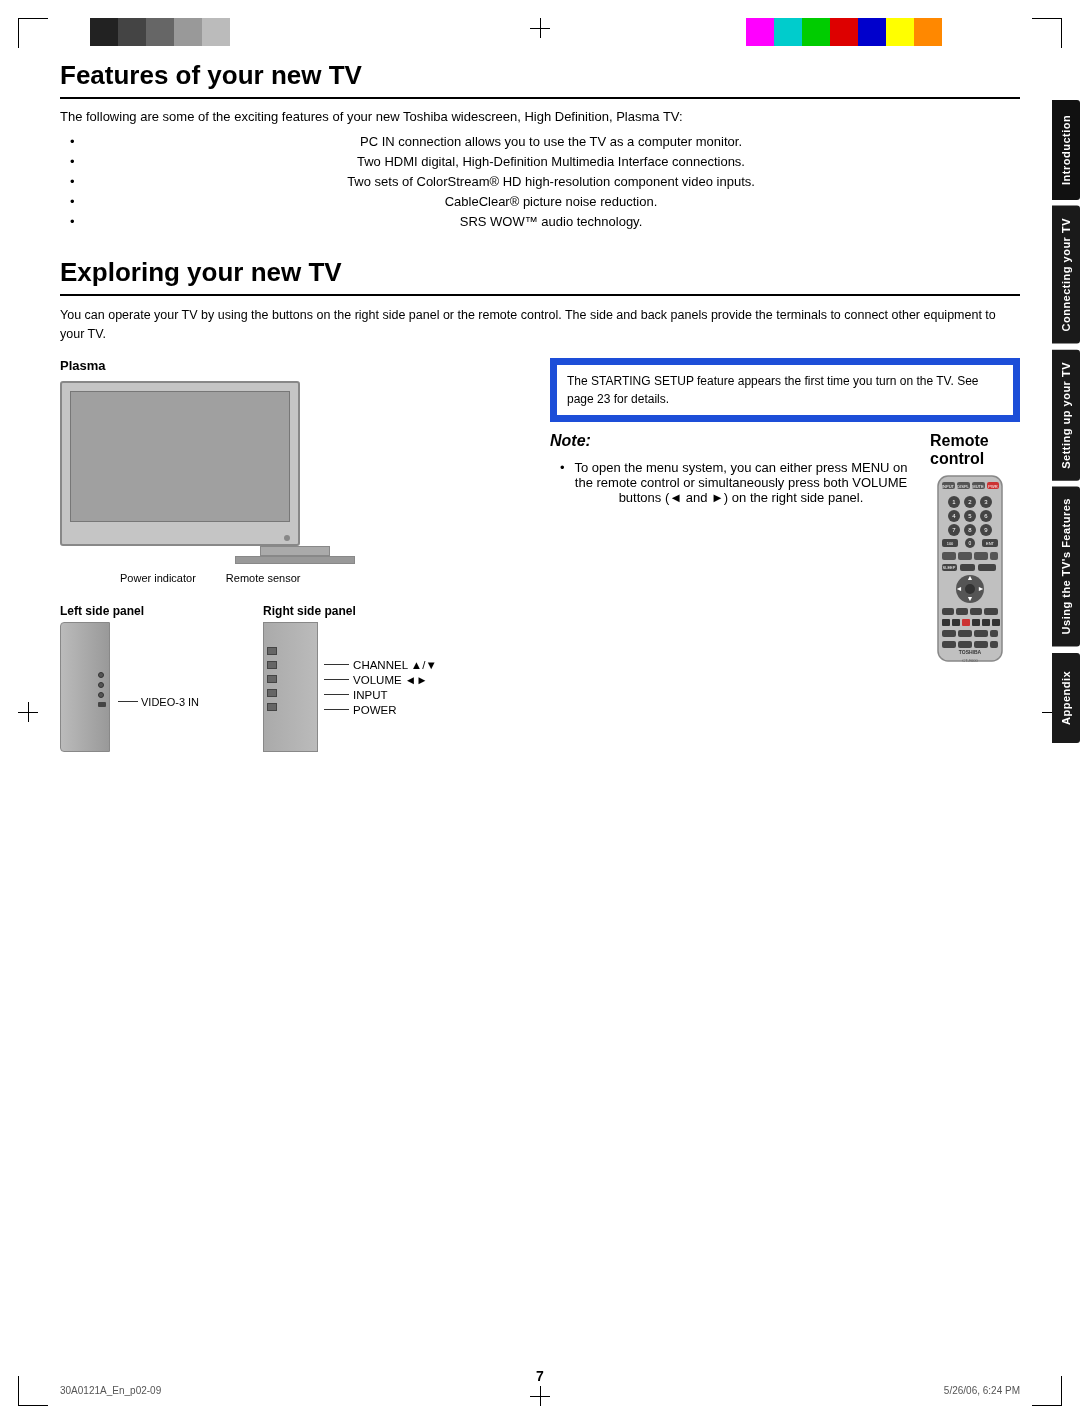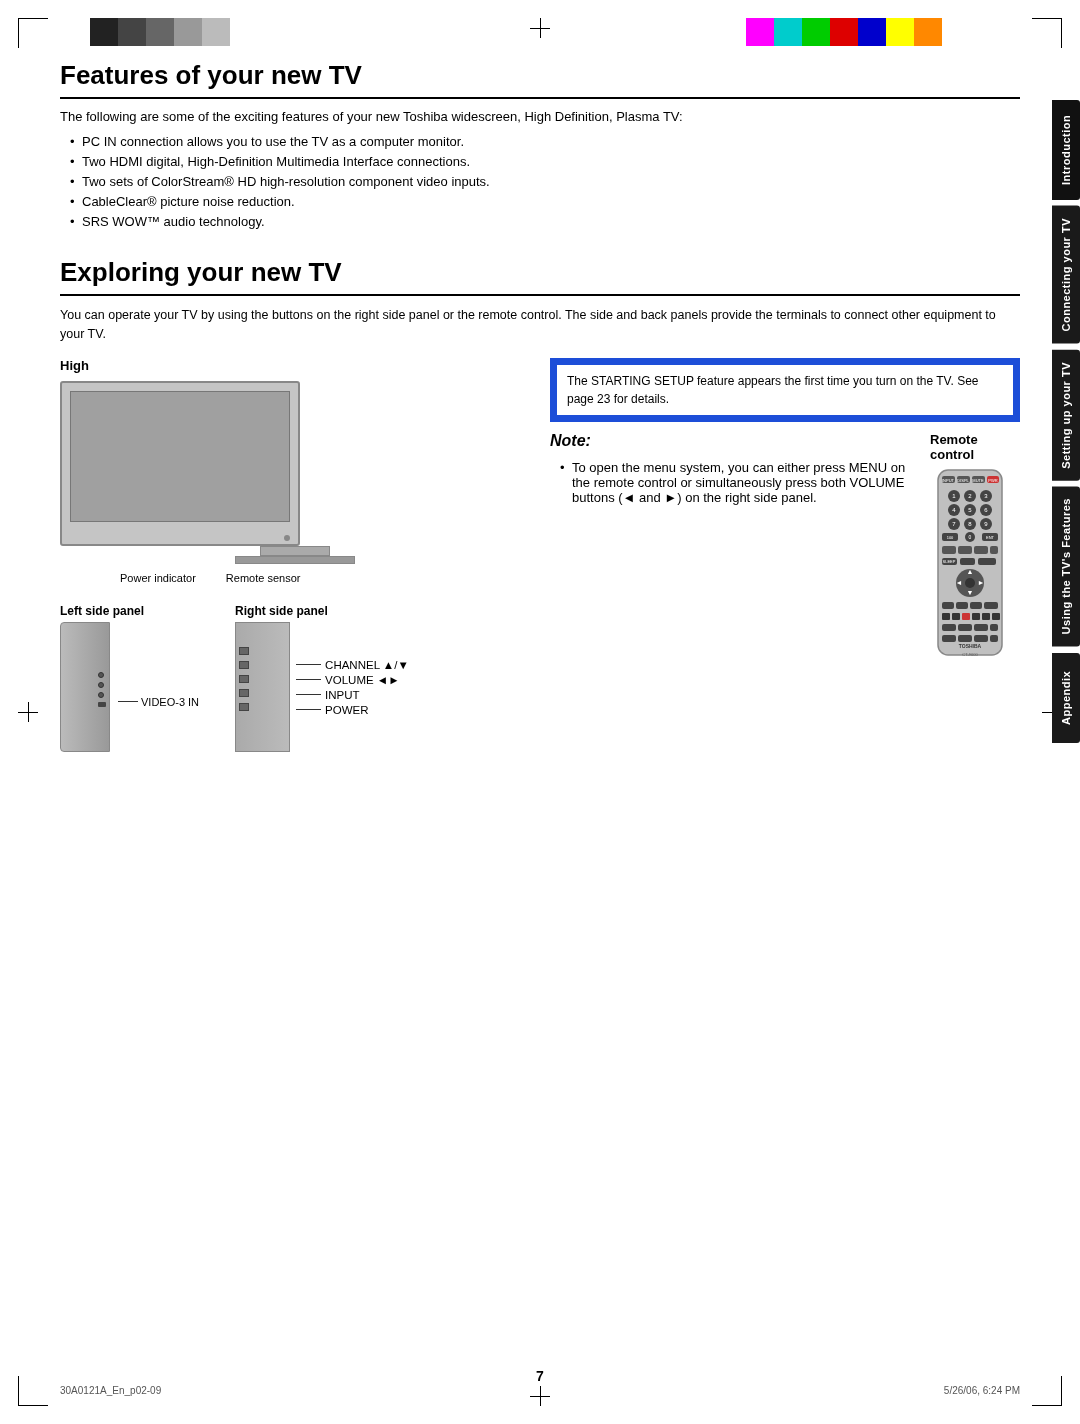--- a/index.html
+++ b/index.html
@@ -114,20 +114,21 @@
     }
 
     .intro-text {
       font-size: 13px;
       margin-bottom: 4px;
     }
 
     .bullet-list {
       list-style: none;
       margin: 10px 0 0 10px;
+      text-align: center;
     }
     .bullet-list li {
       font-size: 13px;
       margin-bottom: 5px;
       padding-left: 12px;
       position: relative;
     }
     .bullet-list li::before {
       content: '•';
       position: absolute;
@@ -163,40 +164,40 @@
 
     .panel-label {
       font-weight: bold;
       font-size: 13px;
       margin-bottom: 8px;
     }
 
     
     .side-panels {
       display: flex;
-      gap: 16px;
+      gap: 44px;
       margin-top: 14px;
       align-items: flex-end;
     }
 
     .side-label {
       font-weight: bold;
       font-size: 12px;
       margin-bottom: 4px;
     }
 
     .note-label {
       font-weight: bold;
       font-style: italic;
       font-size: 16px;
     }
 
     .remote-control-label {
       font-weight: bold;
-      font-size: 13px;
+      font-size: 16px;
     }
 
     
     .page-number {
       position: absolute;
       bottom: 40px;
       left: 50%;
       transform: translateX(-50%);
       font-size: 14px;
       font-weight: bold;
@@ -321,21 +322,21 @@
 
   <div class="exploring-section">
     <h1 class="section-title">Exploring your new TV</h1>
     <p class="section-desc">You can operate your TV by using the buttons on the right side panel or the remote control. The side and back panels provide the terminals to connect other equipment to your TV.</p>
 
     <div class="diagram-area">
 
       <div class="left-col">
 
         <div>
-          <div class="panel-label">High</div>
+          <div class="panel-label">Plasma</div>
 
           <div style="position:relative; margin-bottom:8px;">
             <div style="width:240px; height:165px; background:#c5c5c5; border:2px solid #888; border-radius:3px; position:relative;">
               <div style="position:absolute; top:8px; left:8px; right:8px; bottom:22px; background:#a0a0a0; border:1px solid #777;"></div>
               <div style="position:absolute; bottom:3px; right:8px; width:6px; height:6px; background:#888; border-radius:50%;"></div>
             </div>
             <div style="width:70px; height:10px; background:#aaa; margin:0 auto; border:1px solid #888;"></div>
             <div style="width:120px; height:8px; background:#999; margin:0 auto; border:1px solid #888;"></div>
           </div>
 

